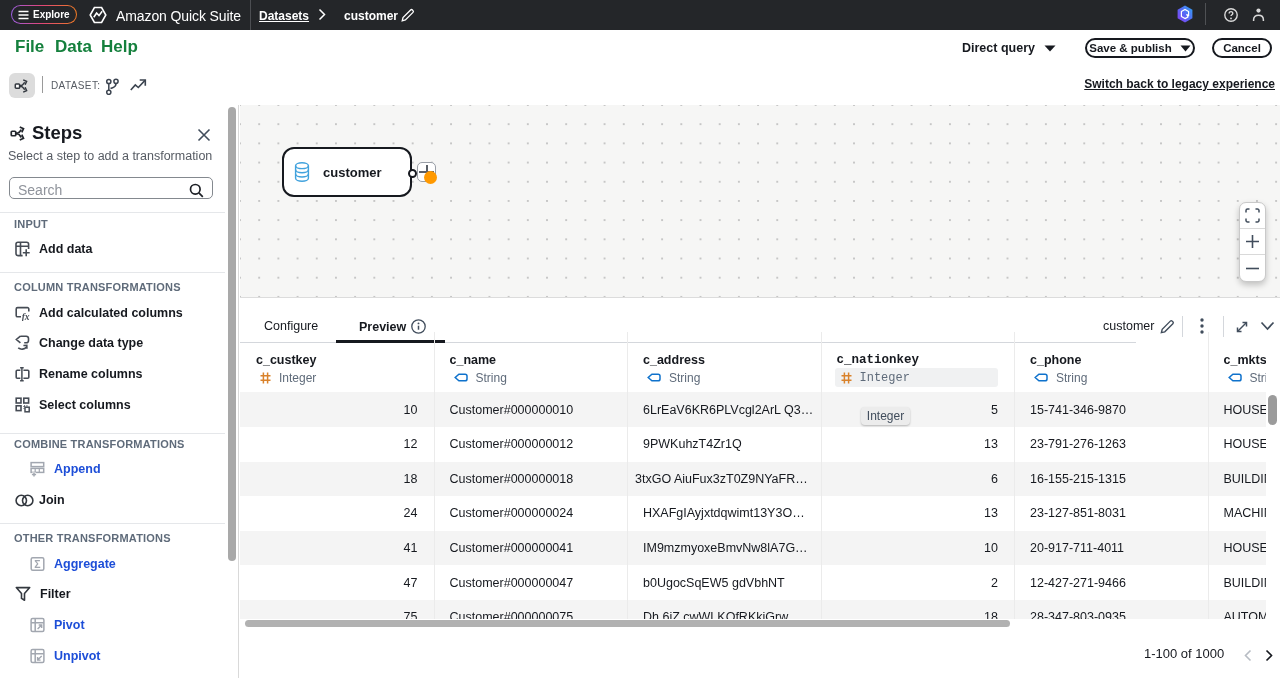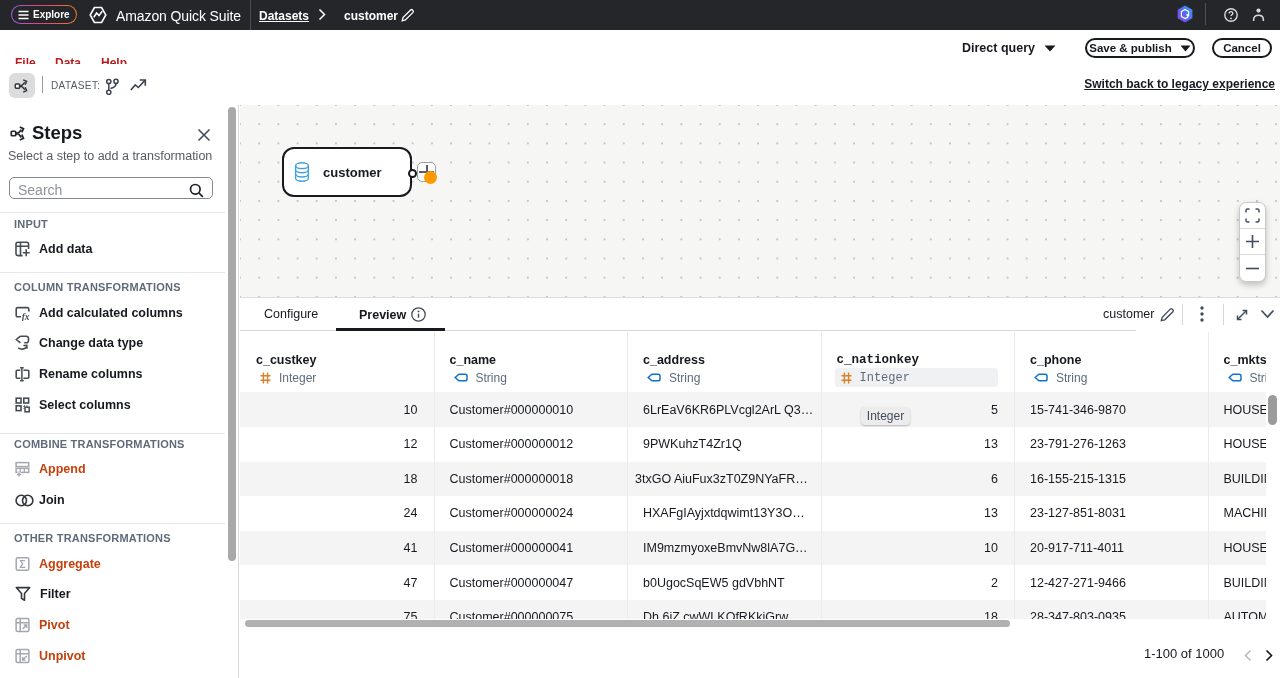--- a/index.html
+++ b/index.html
@@ -12,21 +12,21 @@
 .topsep { position:absolute; left:250px; top:0; width:1px; height:30px; background:#4c4e52; }
 .bc-datasets { position:absolute; left:259px; top:9px; font-size:12px; font-weight:bold; color:#fff; text-decoration:underline; }
 .bc-chev { position:absolute; left:318px; top:8px; }
 .bc-cur { position:absolute; left:344px; top:9px; font-size:12px; font-weight:bold; color:#fff; }
 .bc-pencil { position:absolute; left:400px; top:8px; }
 .tr-hex { position:absolute; left:1177px; top:5px; }
 .tr-sep { position:absolute; left:1204.5px; top:3px; width:1.5px; height:22px; background:#4f5154; }
 .tr-q { position:absolute; left:1224px; top:8px; }
 .tr-user { position:absolute; left:1252px; top:7px; }
 .menubar { position:absolute; left:0; top:30px; width:1280px; height:34px; background:#fff; }
-.menu { position:absolute; top:16px; height:34px; display:flex; align-items:center; font-size:12px; font-weight:bold; color:#b91c1c; }
+.menu { position:absolute; top:0; height:34px; display:flex; align-items:center; font-size:17px; font-weight:bold; color:#15803d; }
 .dq { position:absolute; left:962px; top:1px; height:34px; display:flex; align-items:center; gap:9px; font-size:12.5px; font-weight:bold; color:#16191f; }
 .btn { position:absolute; top:8px; height:20px; border:2px solid #16191f; border-radius:11px; background:#fff; white-space:nowrap; font-size:11.5px; font-weight:bold; color:#16191f; display:flex; align-items:center; justify-content:center; gap:8px; font-family:"Liberation Sans", sans-serif; }
 .toolbar { position:absolute; left:0; top:64px; width:1280px; height:41px; background:#fff; }
 .flowbtn { position:absolute; left:9px; top:9px; width:26px; height:25px; background:#dcdcdc; border-radius:6px; display:flex; align-items:center; justify-content:center; }
 .tsep { position:absolute; left:42px; top:12px; width:1px; height:17px; background:#9a9a9a; }
 .dslabel { position:absolute; left:51px; top:16px; font-size:10px; color:#565b63; letter-spacing:0.4px; }
 .tb-branch { position:absolute; left:103px; top:10.5px; }
 .tb-trend { position:absolute; left:130px; top:15px; }
 .legacy { position:absolute; right:5px; top:13px; font-size:12px; font-weight:bold; color:#16191f; text-decoration:underline; }
 .sidebar { position:absolute; left:0; top:105px; width:225px; height:573px; background:#fff; }
@@ -34,37 +34,37 @@
 .sbtitle { position:absolute; left:32px; top:17px; font-size:18.5px; font-weight:bold; color:#16191f; }
 .sbclose { position:absolute; left:197px; top:23px; }
 .sbsub { position:absolute; left:8px; top:44px; font-size:12.5px; color:#565b63; white-space:nowrap; }
 .search { position:absolute; left:9px; top:72px; width:204px; height:21.5px; border:1.3px solid #84898f; border-radius:5px; display:flex; align-items:flex-end; padding:0 8px; background:#fff; }
 .search .ph { color:#8f939b; font-size:14px; }
 .search svg { margin-left:auto; }
 .sdiv { position:absolute; left:0; width:225px; height:1px; background:#e5e7ea; }
 .slabel { position:absolute; left:14px; font-size:11px; font-weight:bold; color:#5f6b7a; letter-spacing:0.2px; }
 .sitem { position:absolute; left:15px; height:20px; display:flex; align-items:center; font-size:12.5px; font-weight:bold; color:#16191f;justify-content:flex-end; }
 .sitem svg { margin-right:9px; }
-.sitem.dis { color:#c2410c; }
+.sitem.dis { color:#1d4ed8;margin-left:15px; }
 .sbscrollrail { position:absolute; left:225px; top:105px; width:14px; height:573px; background:#fff; border-right:1px solid #d9d9d9; }
 .sbthumb { position:absolute; left:3px; top:2px; width:8px; height:454px; border-radius:4px; background:#a9a9a9; }
 .canvas { position:absolute; left:240px; top:105px; width:1040px; height:192px; background:#f6f6f5; background-image:radial-gradient(circle, #c6c6c6 1px, transparent 1.3px); background-size:19.2px 19.2px; background-position:-9.6px -9.6px; }
 .node { position:absolute; left:42px; top:42px; width:130px; height:50px; background:#fff; border:2.5px solid #16191f; border-radius:12px; display:flex; align-items:center; }
 .node svg { margin-left:10px; }
 .nodetext { font-size:13px; font-weight:bold; color:#16191f; margin-left:13px; }
 .conn { position:absolute; left:167.5px; top:63.5px; width:9px; height:9px; background:#fff; border:2.3px solid #16191f; border-radius:50%; }
 .plusbtn { position:absolute; left:177px; top:57px; width:19px; height:20px; background:#fff; border:1.5px solid #999ea6; border-radius:5px; }
 .plusbtn:before { content:""; position:absolute; left:8px; top:2px; width:1.5px; height:14px; background:#5a5f66; }
 .plusbtn:after { content:""; position:absolute; left:1px; top:8px; width:15px; height:1.5px; background:#5a5f66; }
 .pluscirc { position:absolute; left:184px; top:65.5px; width:13px; height:13px; border-radius:50%; background:#ff9900; }
 .zoomctl { position:absolute; left:999px; top:97px; width:27px; background:#fff; border:1px solid #c9c9c9; border-radius:7px; box-shadow:0 3px 6px rgba(0,0,0,.22); }
 .zbtn { height:26px; display:flex; align-items:center; justify-content:center; border-bottom:1px solid #d9d9d9; }
 .zbtn:last-child { border-bottom:none; }
 .panel { position:absolute; left:240px; top:297px; width:1040px; height:381px; background:#fff; border-top:1px solid #dcdcdc; }
-.tabbar { position:absolute; left:0; top:0; width:896px; height:33px; border-bottom:1px solid #d4d7dc; }
+.tabbar { position:absolute; left:0; top:12px; width:896px; height:33px; border-bottom:1px solid #d4d7dc; }
 .tab-configure { position:absolute; left:24px; top:9px; font-size:12.5px; color:#16191f; }
 .tab-preview { position:absolute; left:119px; top:9px; font-size:12.5px; font-weight:bold; color:#16191f; display:flex; align-items:center; gap:5px; }
 .tabind { position:absolute; left:96px; top:30px; width:109px; height:3px; background:#16191f; }
 .tname { position:absolute; left:863px; top:9px; font-size:12.5px; color:#16191f; }
 .t-pencil { position:absolute; left:919px; top:9px; }
 .tvsep1 { position:absolute; left:942px; top:6px; width:1px; height:21px; background:#d4d7dc; }
 .t-dots { position:absolute; left:960px; top:8px; }
 .tvsep2 { position:absolute; left:983px; top:6px; width:1px; height:21px; background:#d4d7dc; }
 .t-expand { position:absolute; left:994px; top:9px; }
 .t-chev { position:absolute; left:1020px; top:11px; }

